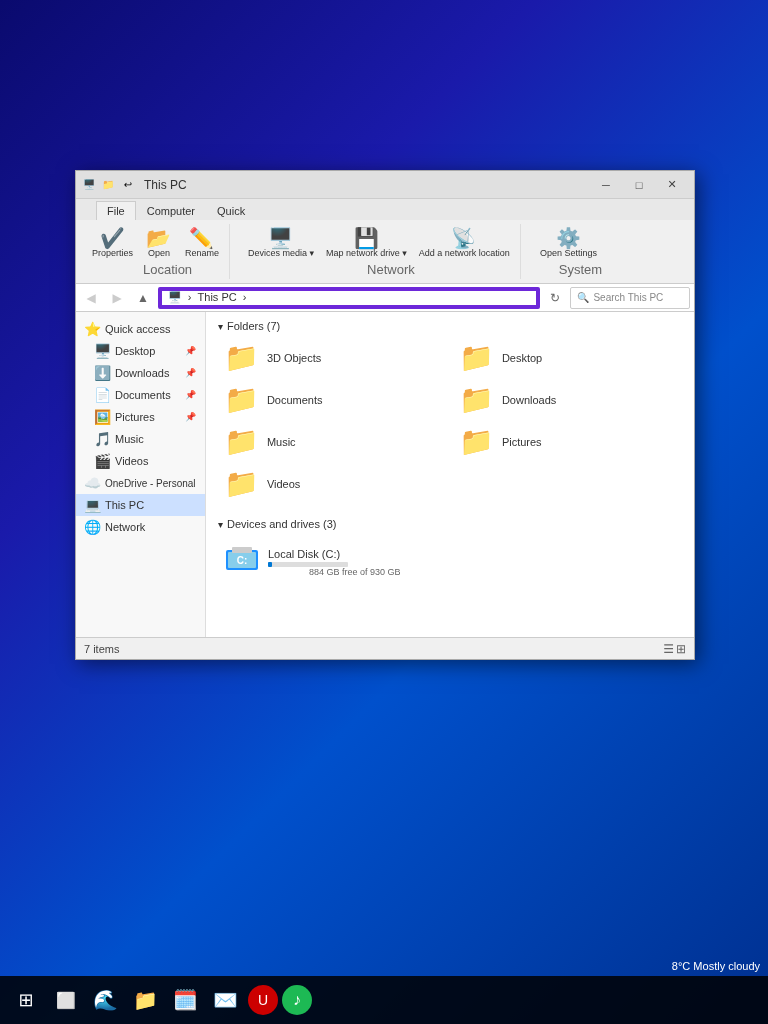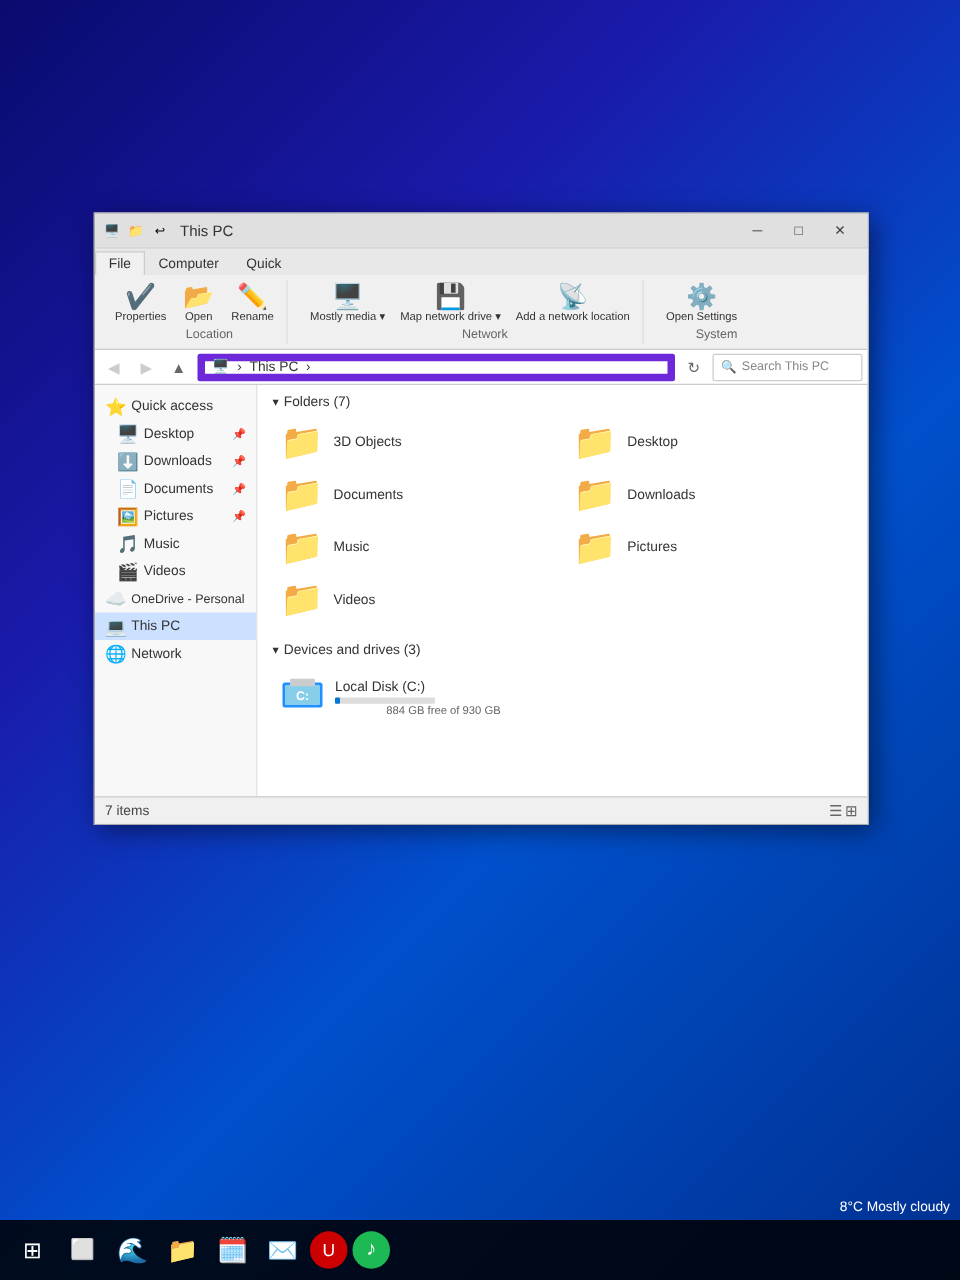--- a/index.html
+++ b/index.html
@@ -92,21 +92,21 @@
     }
 
     
     .ribbon {
       background: #f0f0f0;
       border-bottom: 1px solid #ccc;
     }
     .ribbon-tabs {
       display: flex;
       gap: 0;
-      padding: 2px 0 0;
+      padding: 2px 20px 0;
       background: #e8e8e8;
     }
     .ribbon-tab {
       padding: 3px 10px;
       font-size: 11px;
       cursor: pointer;
       border: 1px solid transparent;
       border-bottom: none;
       color: #333;
     }
@@ -142,21 +142,21 @@
       align-items: center;
       cursor: pointer;
       padding: 2px 4px;
       border-radius: 2px;
       font-size: 9px;
       color: #333;
       min-width: 36px;
     }
     .ribbon-btn-icon { font-size: 20px; line-height: 1; }
     .ribbon-group-label {
-      font-size: 10px;
+      font-size: 13px;
       color: #666;
       margin-top: 2px;
       margin-left: 24px;
     }
     .ribbon-right {
       display: flex;
       flex-direction: column;
       justify-content: center;
       gap: 2px;
       font-size: 10px;
@@ -182,21 +182,21 @@
       justify-content: center;
       cursor: pointer;
       border-radius: 2px;
       font-size: 12px;
       color: #666;
     }
     .nav-btn.disabled { color: #ccc; cursor: default; }
     .address-path {
       flex: 1;
       height: 22px;
-      border: 6px solid #6d28d9;
+      border: 4px solid #6d28d9;
       background: white;
       display: flex;
       align-items: center;
       padding: 0 6px;
       font-size: 11px;
       color: #333;
       border-radius: 2px;
     }
     .search-box {
       width: 120px;
@@ -364,21 +364,21 @@
             <span>Rename</span>
           </div>
         </div>
         <div class="ribbon-group-label">Location</div>
       </div>
 
       <div class="ribbon-group">
         <div class="ribbon-group-items">
           <div class="ribbon-btn">
             <span class="ribbon-btn-icon">🖥️</span>
-            <span>Mostly media ▾</span>
+            <span>Devices media ▾</span>
           </div>
           <div class="ribbon-btn">
             <span class="ribbon-btn-icon">💾</span>
             <span>Map network drive ▾</span>
           </div>
           <div class="ribbon-btn">
             <span class="ribbon-btn-icon">📡</span>
             <span>Add a network location</span>
           </div>
         </div>

